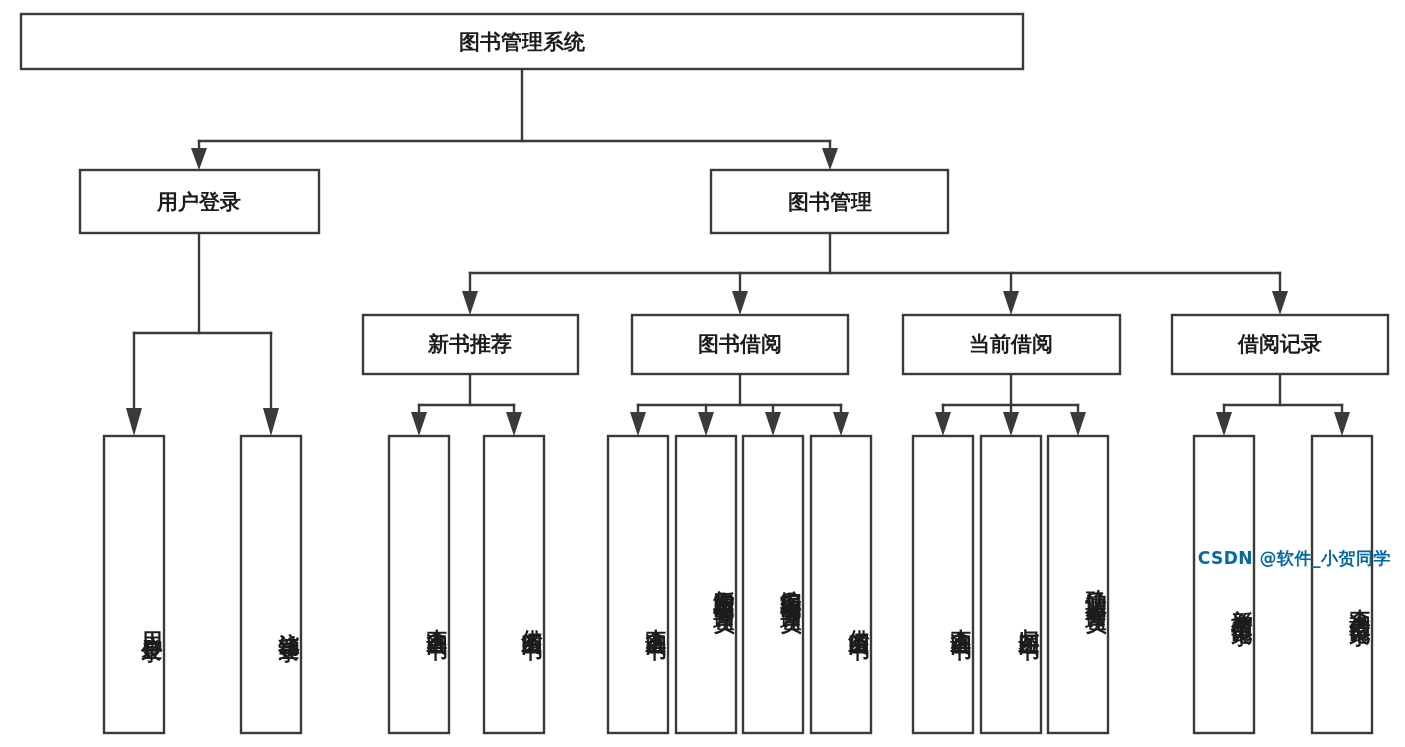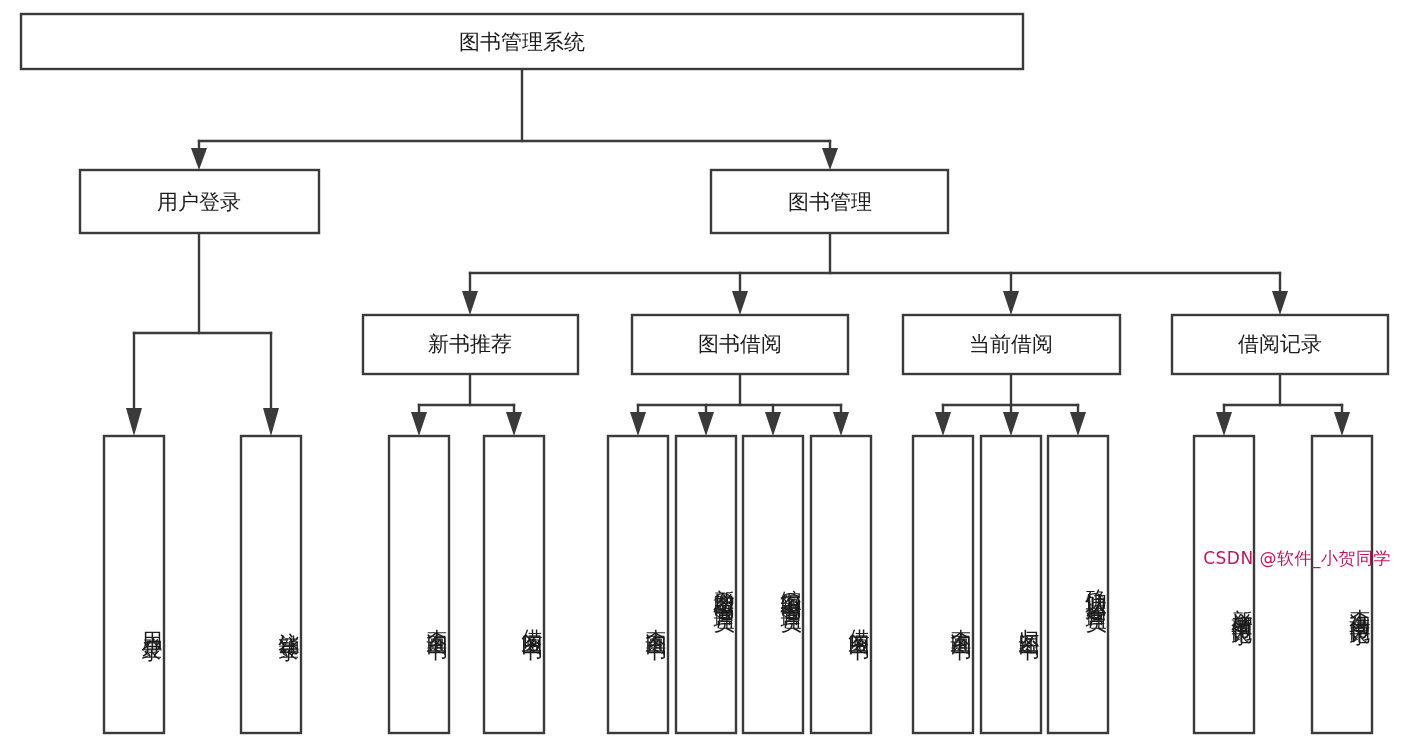--- a/index.html
+++ b/index.html
@@ -11,20 +11,21 @@
     width: 1405px;
     height: 747px;
     font-family: "DejaVu Sans", "Liberation Sans", sans-serif;
     overflow: hidden;
   }
   #diagram-root {
     position: relative;
     width: 1405px;
     height: 576px;
     background: #ffffff;
+    font-weight: bold;
   }
   svg.flow {
     position: absolute;
     left: 0;
     top: 0;
     width: 1405px;
     height: 747px;
   }
   .node-rect {
     fill: #ffffff;
@@ -62,21 +63,21 @@
     color: #1c1c1c;
     white-space: nowrap;
     pointer-events: none;
   }
   .watermark {
     position: absolute;
     right: 14px;
     bottom: 6px;
     font-family: "DejaVu Sans", "Liberation Sans", sans-serif;
     font-size: 17px;
-    color: #be185d;
+    color: #0369a1;
     letter-spacing: 0.5px;
     white-space: nowrap;
   }
 </style>
 </head>
 <body>
 
 <div id="diagram-root">
 
   <svg class="flow" viewBox="0 0 1405 747">

